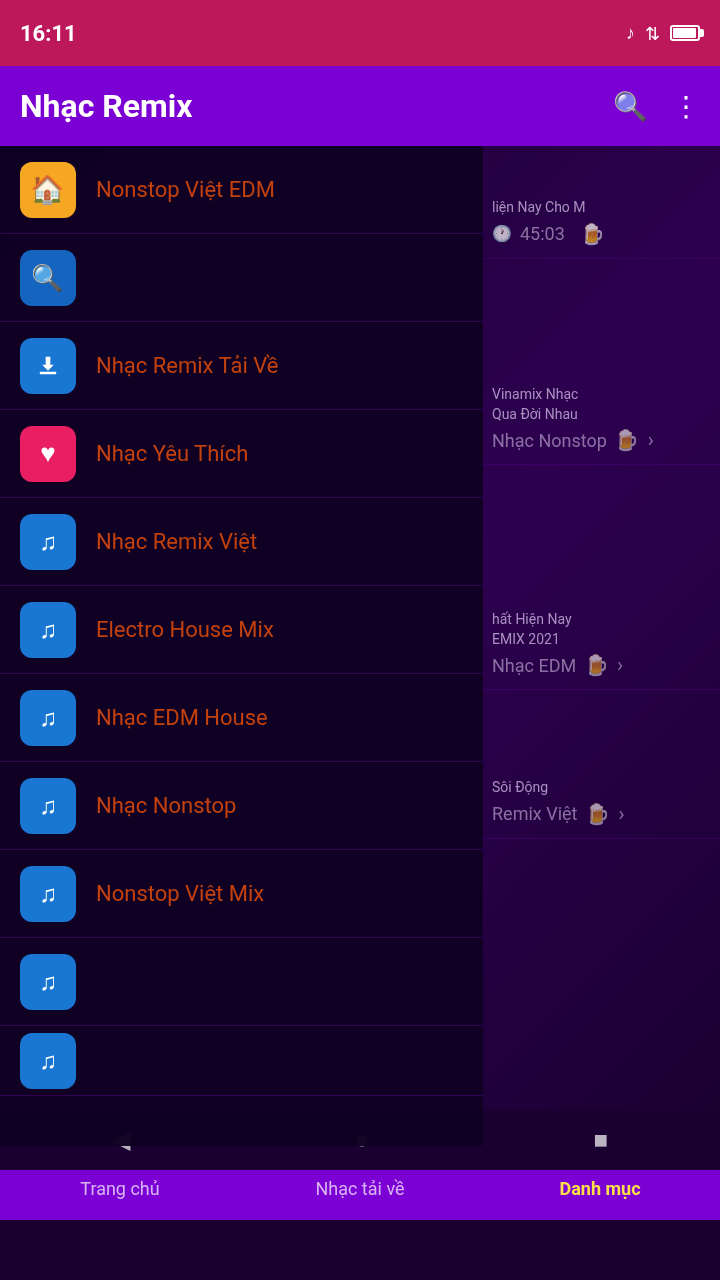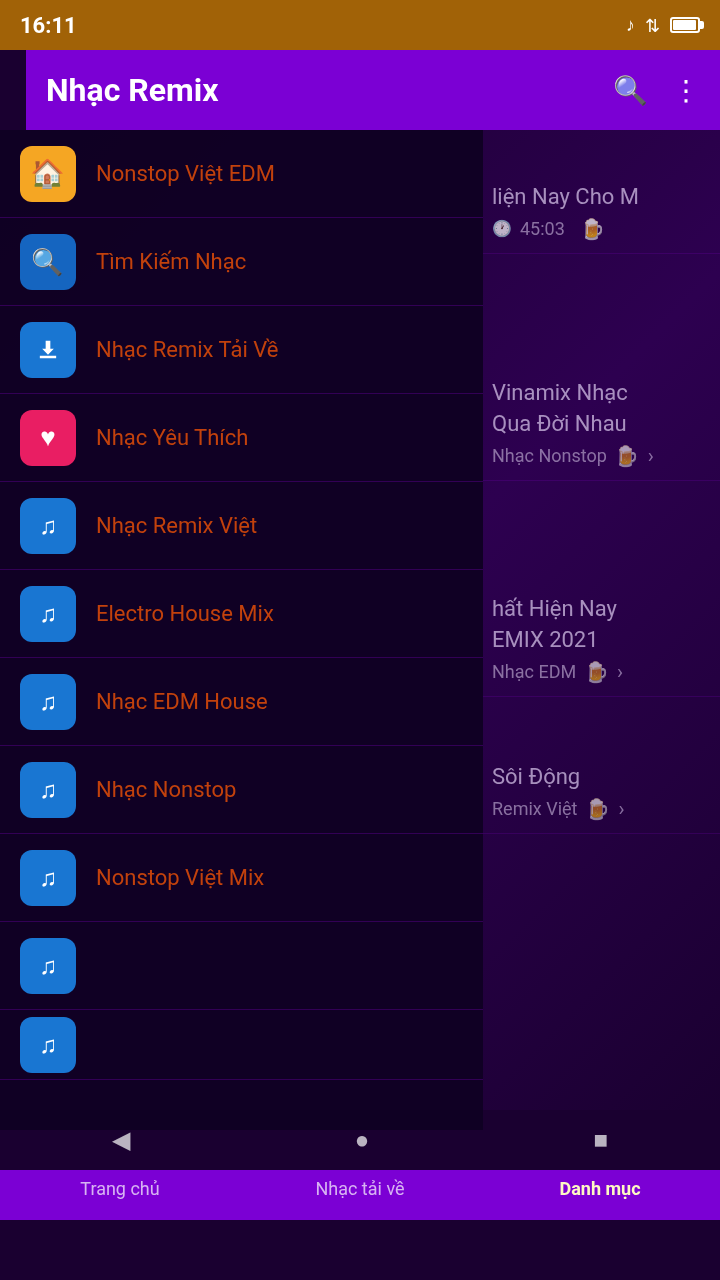--- a/index.html
+++ b/index.html
@@ -8,22 +8,22 @@
       width: 720px;
       height: 1280px;
       font-family: 'Roboto', Arial, sans-serif;
       background: #1a0030;
       overflow: hidden;
       position: relative;
     }
 
     
     .status-bar {
-      height: 50px;
-      background: #a16207;
+      height: 66px;
+      background: #be185d;
       display: flex;
       align-items: center;
       justify-content: space-between;
       padding: 0 20px;
     }
     .status-time {
       color: white;
       font-size: 22px;
       font-weight: bold;
     }
@@ -66,21 +66,20 @@
     }
 
     
     .header {
       height: 80px;
       background: #7b00d4;
       display: flex;
       align-items: center;
       justify-content: space-between;
       padding: 0 20px;
-      margin-left: 26px;
     }
     .header-title {
       color: white;
       font-size: 32px;
       font-weight: bold;
     }
     .header-actions {
       display: flex;
       align-items: center;
       gap: 24px;
@@ -179,21 +178,21 @@
       color: rgba(255,255,255,0.7);
     }
     .nav-icon.active {
       color: white;
     }
     .nav-label {
       font-size: 18px;
       color: rgba(255,255,255,0.7);
     }
     .nav-label.active {
-      color: #fef9c3;
+      color: #fde047;
       font-weight: bold;
     }
 
     
     .android-nav {
       position: absolute;
       bottom: 110px;
       left: 0;
       width: 720px;
       height: 60px;
@@ -208,21 +207,21 @@
       cursor: pointer;
     }
 
     
     .bottom-nav {
       bottom: 60px;
     }
 
     
     .bg-right-text {
-      font-size: 22px;
+      font-size: 14px;
       color: rgba(200,180,220,0.8);
       line-height: 1.4;
     }
     .bg-right-small {
       font-size: 18px;
       color: rgba(180,160,200,0.7);
     }
     .bg-right-icon-row {
       display: flex;
       align-items: center;
@@ -258,21 +257,21 @@
 
     <div style="position:absolute; right:0; top:40px; width:240px; padding:12px; border-bottom: 1px solid rgba(128,0,200,0.2);">
       <div class="bg-right-text">liện Nay Cho M</div>
       <div class="bg-right-icon-row">
         <span style="color:rgba(200,180,220,0.7); font-size:16px;">🕐</span>
         <span class="bg-right-small">45:03</span>
         <span style="color:rgba(200,180,220,0.7); font-size:20px; margin-left:8px;">🍺</span>
       </div>
     </div>
 
-    <div style="position:absolute; right:0; top:236px; width:240px; padding:12px; border-bottom: 1px solid rgba(128,0,200,0.2);">
+    <div style="position:absolute; right:0; top:227px; width:240px; padding:12px; border-bottom: 1px solid rgba(128,0,200,0.2);">
       <div class="bg-right-text">Vinamix  Nhạc</div>
       <div class="bg-right-text">Qua Đời Nhau</div>
       <div class="bg-right-icon-row">
         <span class="bg-right-small">Nhạc Nonstop</span>
         <span style="color:rgba(200,180,220,0.6); font-size:20px;">🍺</span>
         <span style="color:rgba(200,180,220,0.6); font-size:20px;">›</span>
       </div>
     </div>
 
     <div style="position:absolute; right:0; top:452px; width:240px; padding:12px; border-bottom: 1px solid rgba(128,0,200,0.2);">
@@ -302,21 +301,20 @@
       <div class="drawer-icon icon-orange">
         <span style="color:white; font-size:28px;">🏠</span>
       </div>
       <span class="drawer-label">Nonstop Việt EDM</span>
     </div>
 
     <div class="drawer-item">
       <div class="drawer-icon icon-blue-dark">
         <span style="color:white; font-size:26px;">🔍</span>
       </div>
-      <span class="drawer-label">Tìm Kiếm Nhạc</span>
     </div>
 
     <div class="drawer-item">
       <div class="drawer-icon icon-blue">
         <svg width="28" height="28" viewBox="0 0 24 24" fill="white">
           <path d="M12 16l-5-5h3V4h4v7h3l-5 5zm-7 3v-2h14v2H5z"></path>
         </svg>
       </div>
       <span class="drawer-label">Nhạc Remix Tải Về</span>
     </div>

